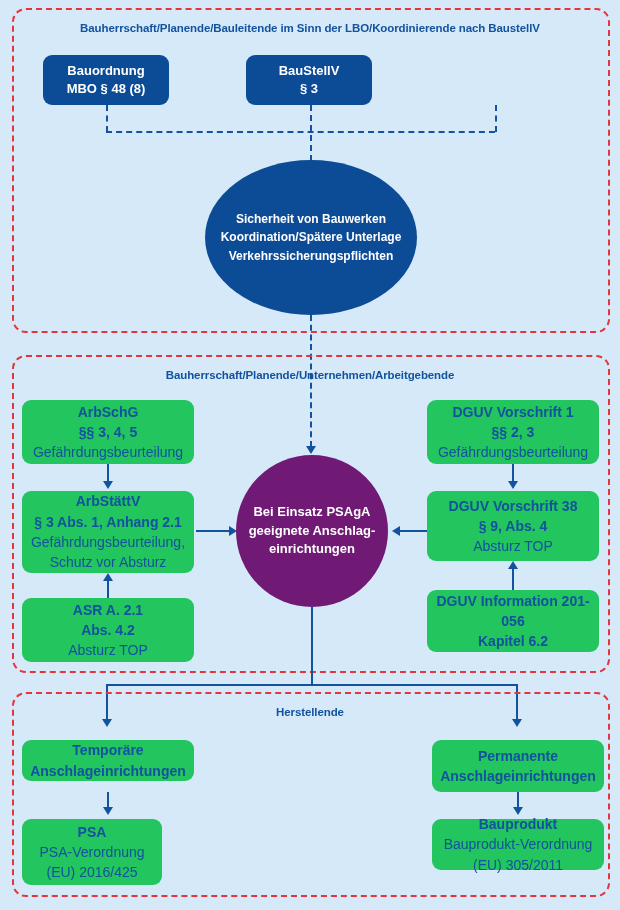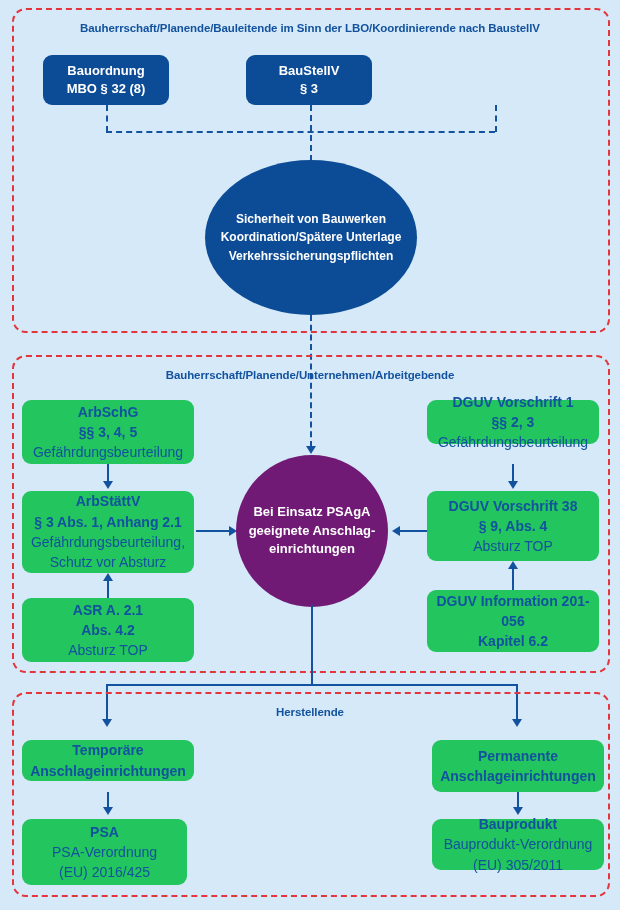--- a/index.html
+++ b/index.html
@@ -134,21 +134,21 @@
 </head>
 <body>
 
 <div id="root">
 
   <div class="group-frame" id="frame1"></div>
   <div class="group-title" id="title1">Bauherrschaft/Planende/Bauleitende im Sinn der LBO/Koordinierende nach BaustellV</div>
 
   <div class="dark-box" style="left:43px;top:55px;width:126px;height:50px;">
     <span>Bauordnung</span>
-    <span>MBO § 32 (8)</span>
+    <span>MBO § 48 (8)</span>
   </div>
   <div class="dark-box" style="left:246px;top:55px;width:126px;height:50px;">
     <span>BauStellV</span>
     <span>§ 3</span>
   </div>
 
   <div class="dash-v" style="left:106px;top:105px;height:27px;"></div>
   <div class="dash-v" style="left:495px;top:105px;height:27px;"></div>
   <div class="dash-h" style="left:106px;top:131px;width:389px;"></div>
   <div class="dash-v" style="left:310px;top:105px;height:56px;"></div>
@@ -185,21 +185,21 @@
 
   <div class="white-box" style="left:22px;top:598px;width:172px;height:64px;">
     <span class="b">ASR A. 2.1</span>
     <span class="b">Abs. 4.2</span>
     <span class="n">Absturz TOP</span>
   </div>
 
   <div class="conn hline" style="left:196px;top:530px;width:34px;"></div>
   <div class="arrow arrow-right" style="left:229px;top:526px;"></div>
 
-  <div class="white-box" style="left:427px;top:400px;width:172px;height:44px;">
+  <div class="white-box" style="left:427px;top:400px;width:172px;height:64px;">
     <span class="b">DGUV Vorschrift 1</span>
     <span class="b">§§ 2, 3</span>
     <span class="n">Gefährdungsbeurteilung</span>
   </div>
   <div class="conn vline" style="left:512px;top:464px;height:18px;"></div>
   <div class="arrow arrow-down" style="left:508px;top:481px;"></div>
 
   <div class="white-box" style="left:427px;top:491px;width:172px;height:70px;">
     <span class="b">DGUV Vorschrift 38</span>
     <span class="b">§ 9, Abs. 4</span>
@@ -233,21 +233,21 @@
   <div class="group-frame" id="frame3"></div>
   <div class="group-title" id="title3">Herstellende</div>
 
   <div class="white-box" style="left:22px;top:740px;width:172px;height:41px;">
     <span class="b">Temporäre</span>
     <span class="b">Anschlageinrichtungen</span>
   </div>
   <div class="conn vline" style="left:107px;top:792px;height:16px;"></div>
   <div class="arrow arrow-down" style="left:103px;top:807px;"></div>
 
-  <div class="white-box" style="left:22px;top:819px;width:165px;height:66px;">
+  <div class="white-box" style="left:22px;top:819px;width:140px;height:66px;">
     <span class="b">PSA</span>
     <span class="n">PSA-Verordnung</span>
     <span class="n">(EU) 2016/425</span>
   </div>
 
   <div class="white-box" style="left:432px;top:740px;width:172px;height:52px;">
     <span class="b">Permanente</span>
     <span class="b">Anschlageinrichtungen</span>
   </div>
   <div class="conn vline" style="left:517px;top:792px;height:16px;"></div>

